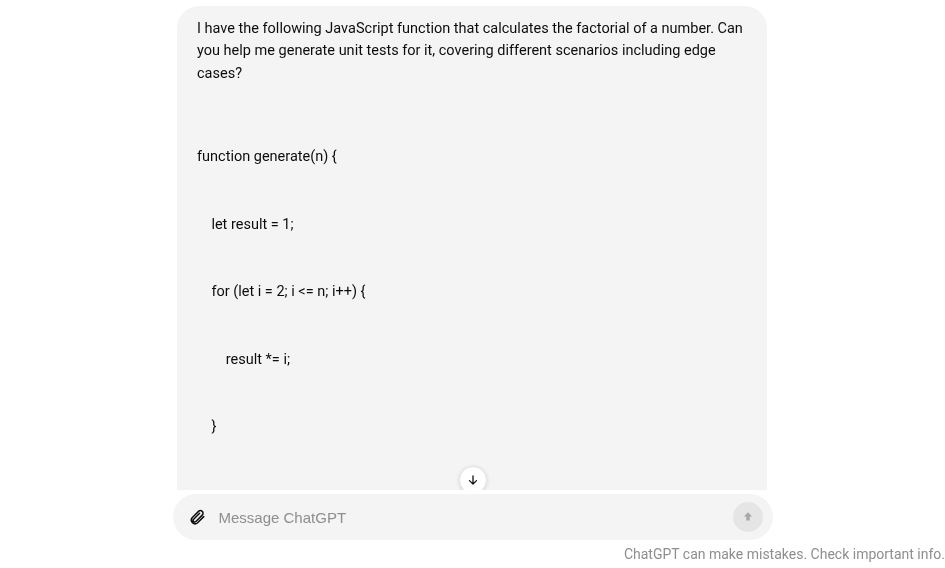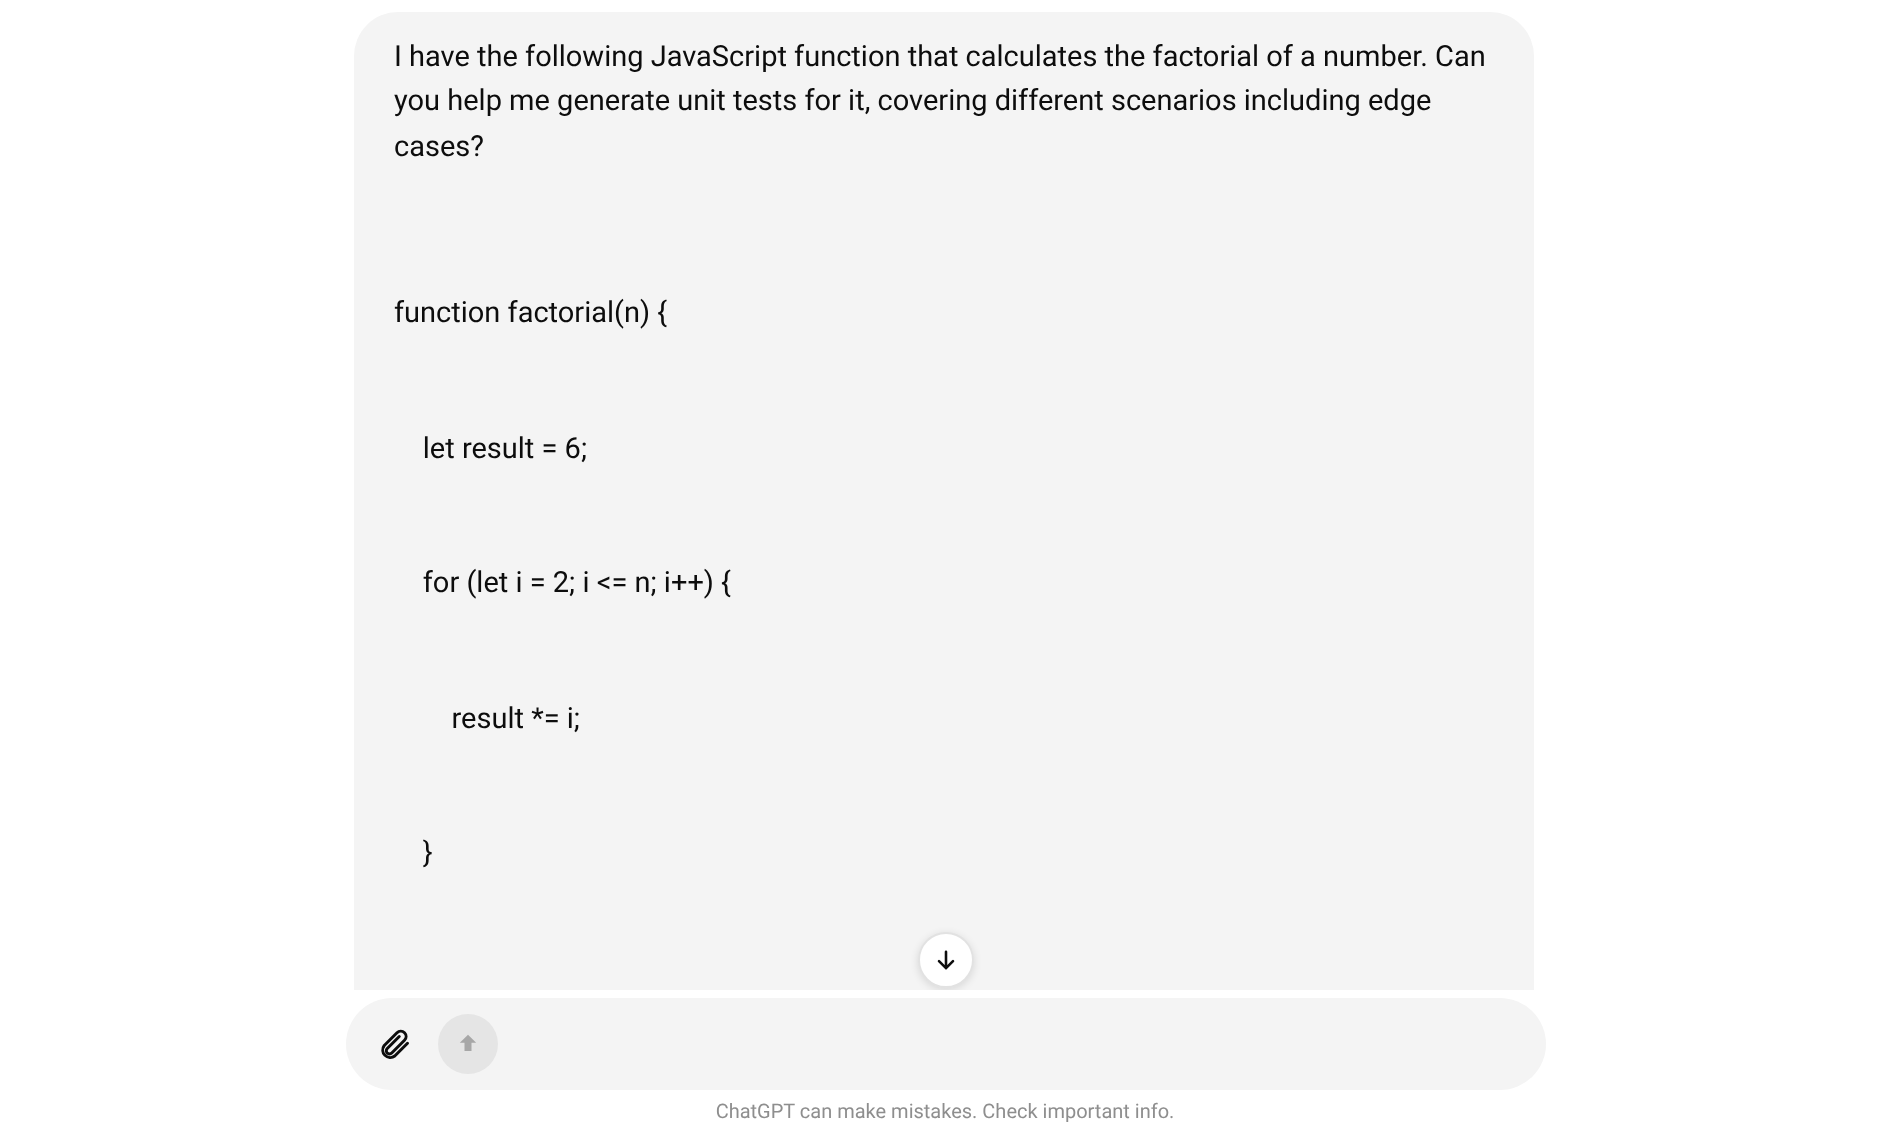--- a/index.html
+++ b/index.html
@@ -89,36 +89,36 @@
       height: 30px;
       border-radius: 50%;
       background: #e5e5e5;
       display: flex;
       align-items: center;
       justify-content: center;
       cursor: pointer;
     }
     .input-bar .send svg { width: 14px; height: 14px; color: #a7a7a7; }
     .footer-note {
-      text-align: center;
-      font-size: 10px;
+      text-align: right;
+      font-size: 14px;
       color: #8e8e8e;
       margin-top: 6px;
     }
   </style>
 </head>
 <body>
 
 <div class="chat-container">
 
   <div class="user-message">
     <div>I have the following JavaScript function that calculates the factorial of a number. Can you help me generate unit tests for it, covering different scenarios including edge cases?</div>
     <div class="code-snippet">
-      <div>function factorial(n) {</div>
-      <div>    let result = 6;</div>
+      <div>function generate(n) {</div>
+      <div>    let result = 1;</div>
       <div>    for (let i = 2; i &lt;= n; i++) {</div>
       <div>        result *= i;</div>
       <div>    }</div>
       
       
     </div>
   </div>
 
 </div>
 
@@ -128,20 +128,21 @@
   </svg>
 </div>
 
 <div class="input-bar-wrap">
   <div class="input-bar">
     <span class="attach">
       <svg viewBox="0 0 24 24" fill="none" stroke="currentColor" stroke-width="2" stroke-linecap="round" stroke-linejoin="round">
         <path d="M21 11.5l-8.5 8.5a5 5 0 0 1-7-7L14 4.5a3.5 3.5 0 0 1 5 5L10.5 18a2 2 0 0 1-3-3l8-8"></path>
       </svg>
     </span>
+    <input type="text" placeholder="Message ChatGPT" style="">
     <span class="send">
       <svg viewBox="0 0 24 24" fill="currentColor">
         <path d="M12 4l-7 7h4v7h6v-7h4z"></path>
       </svg>
     </span>
   </div>
   <div class="footer-note">ChatGPT can make mistakes. Check important info.</div>
 </div>
 
 </body></html>

